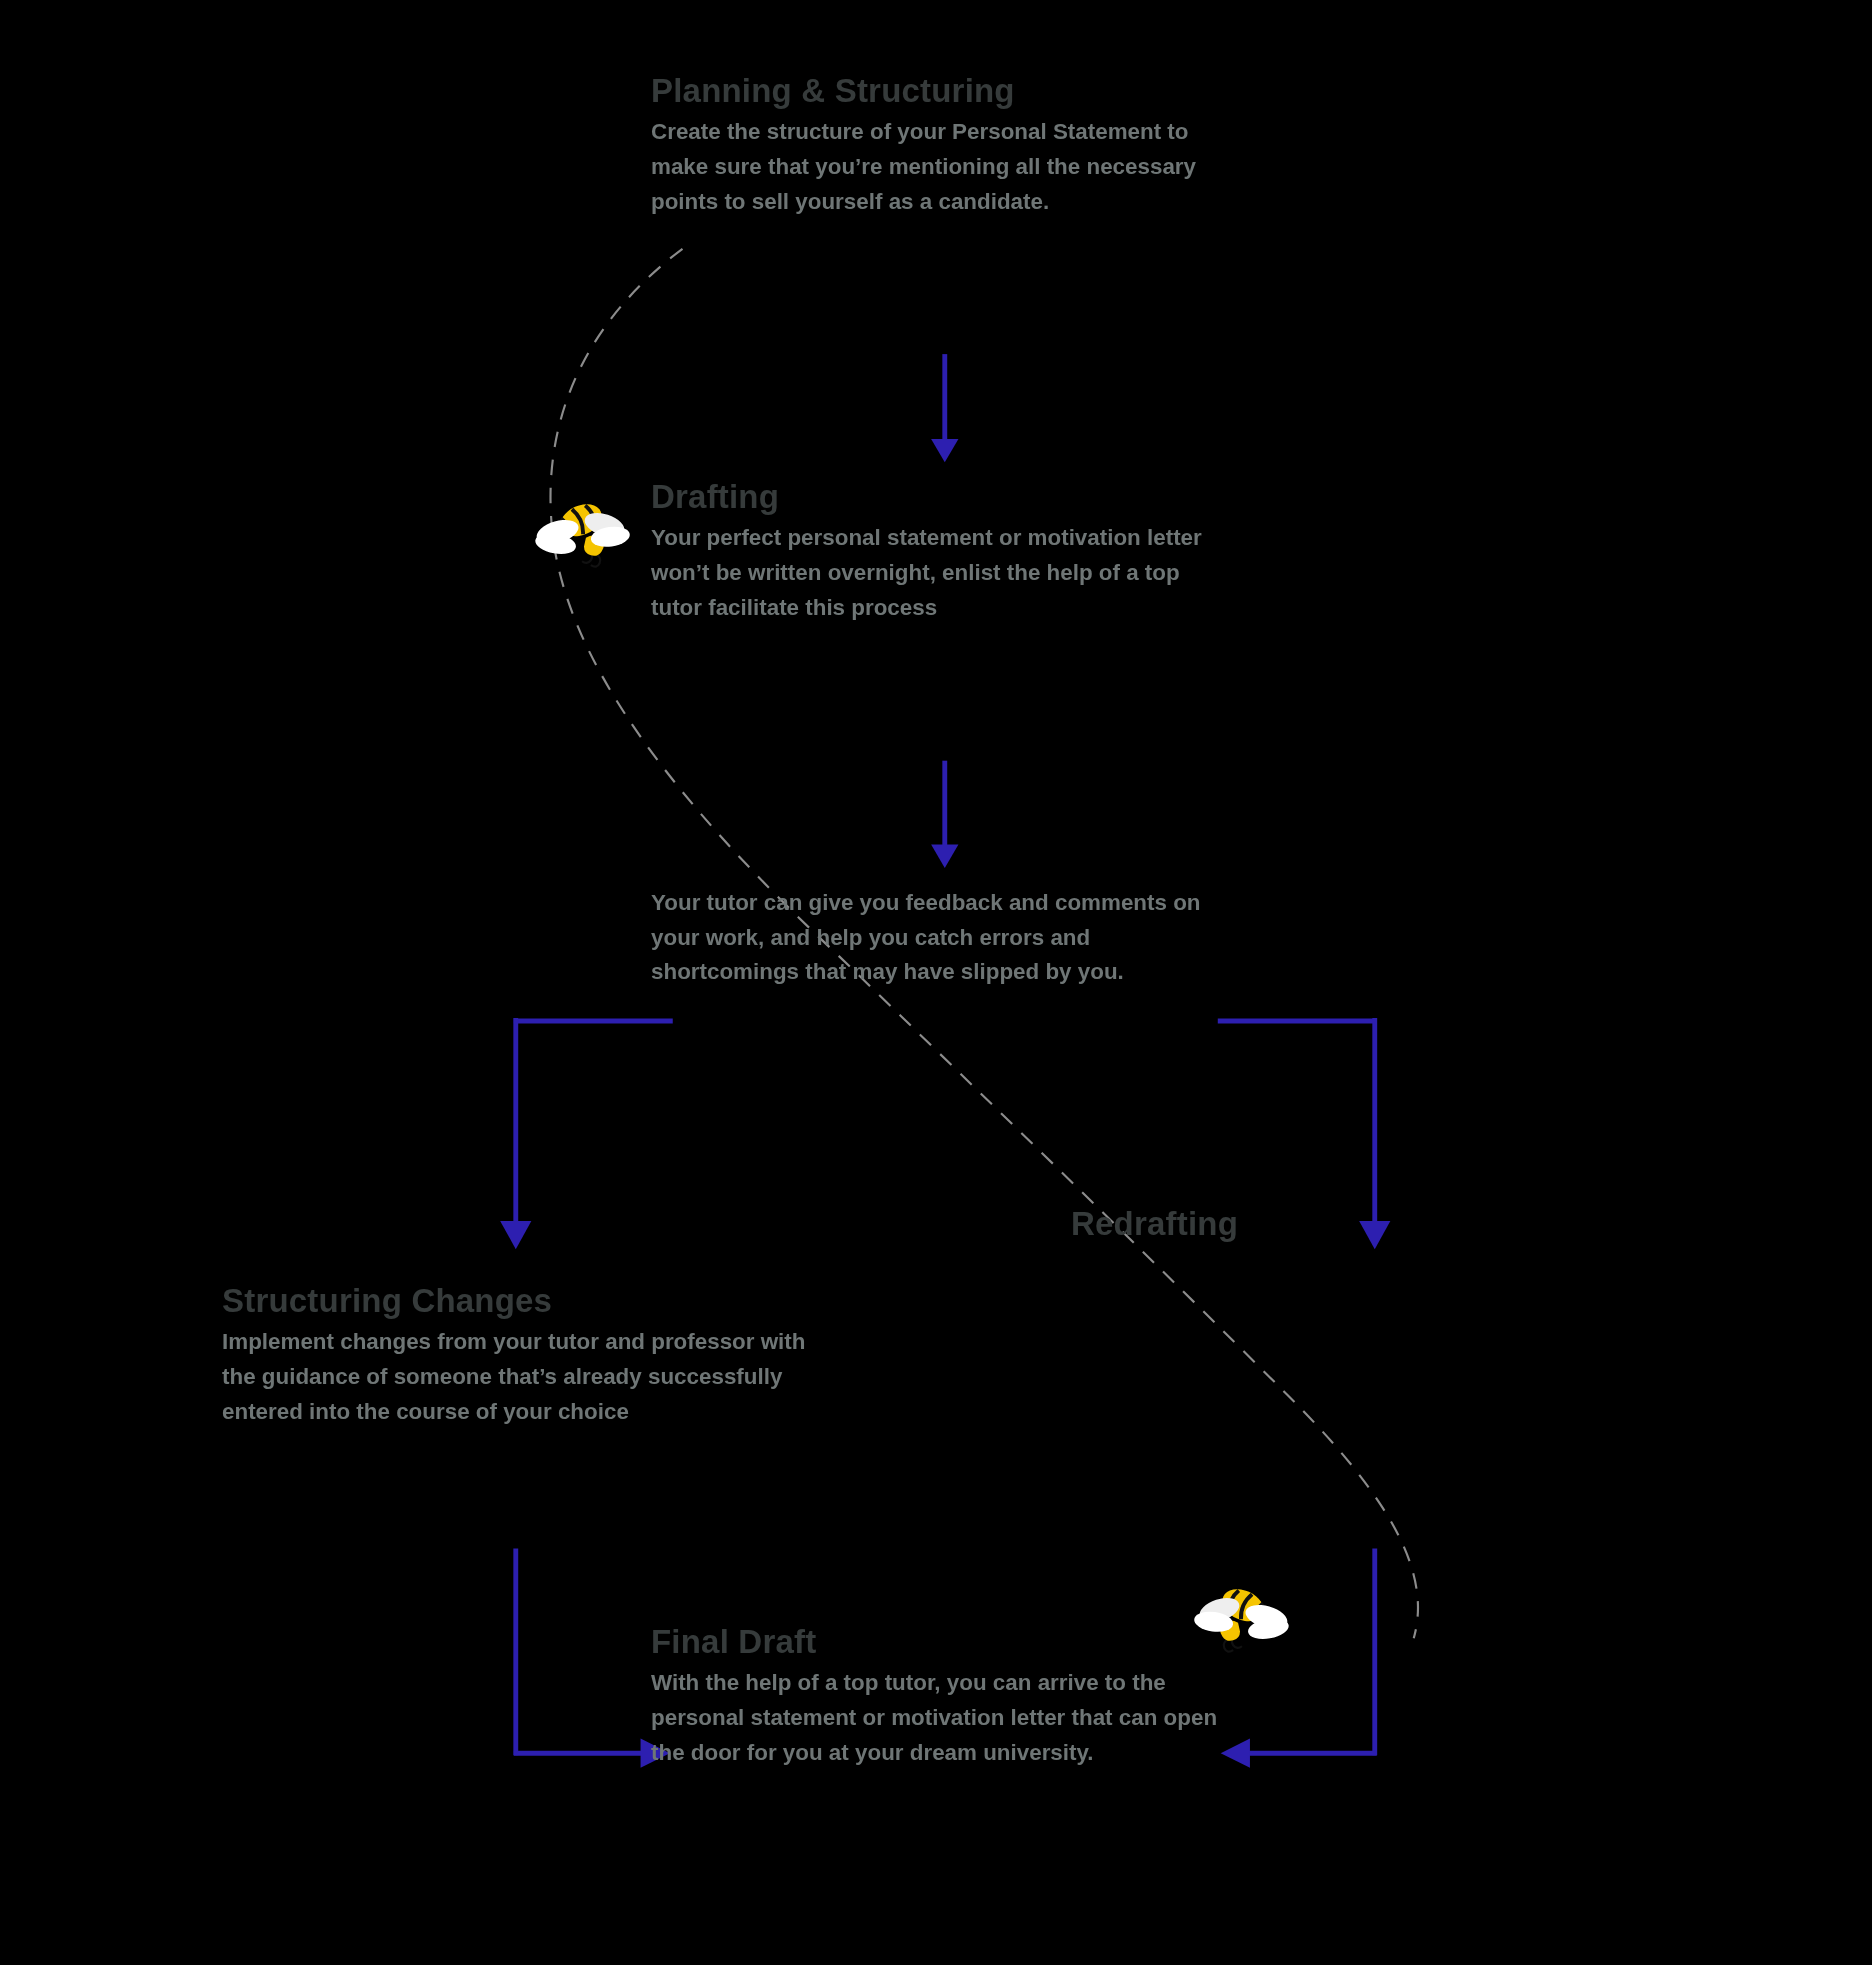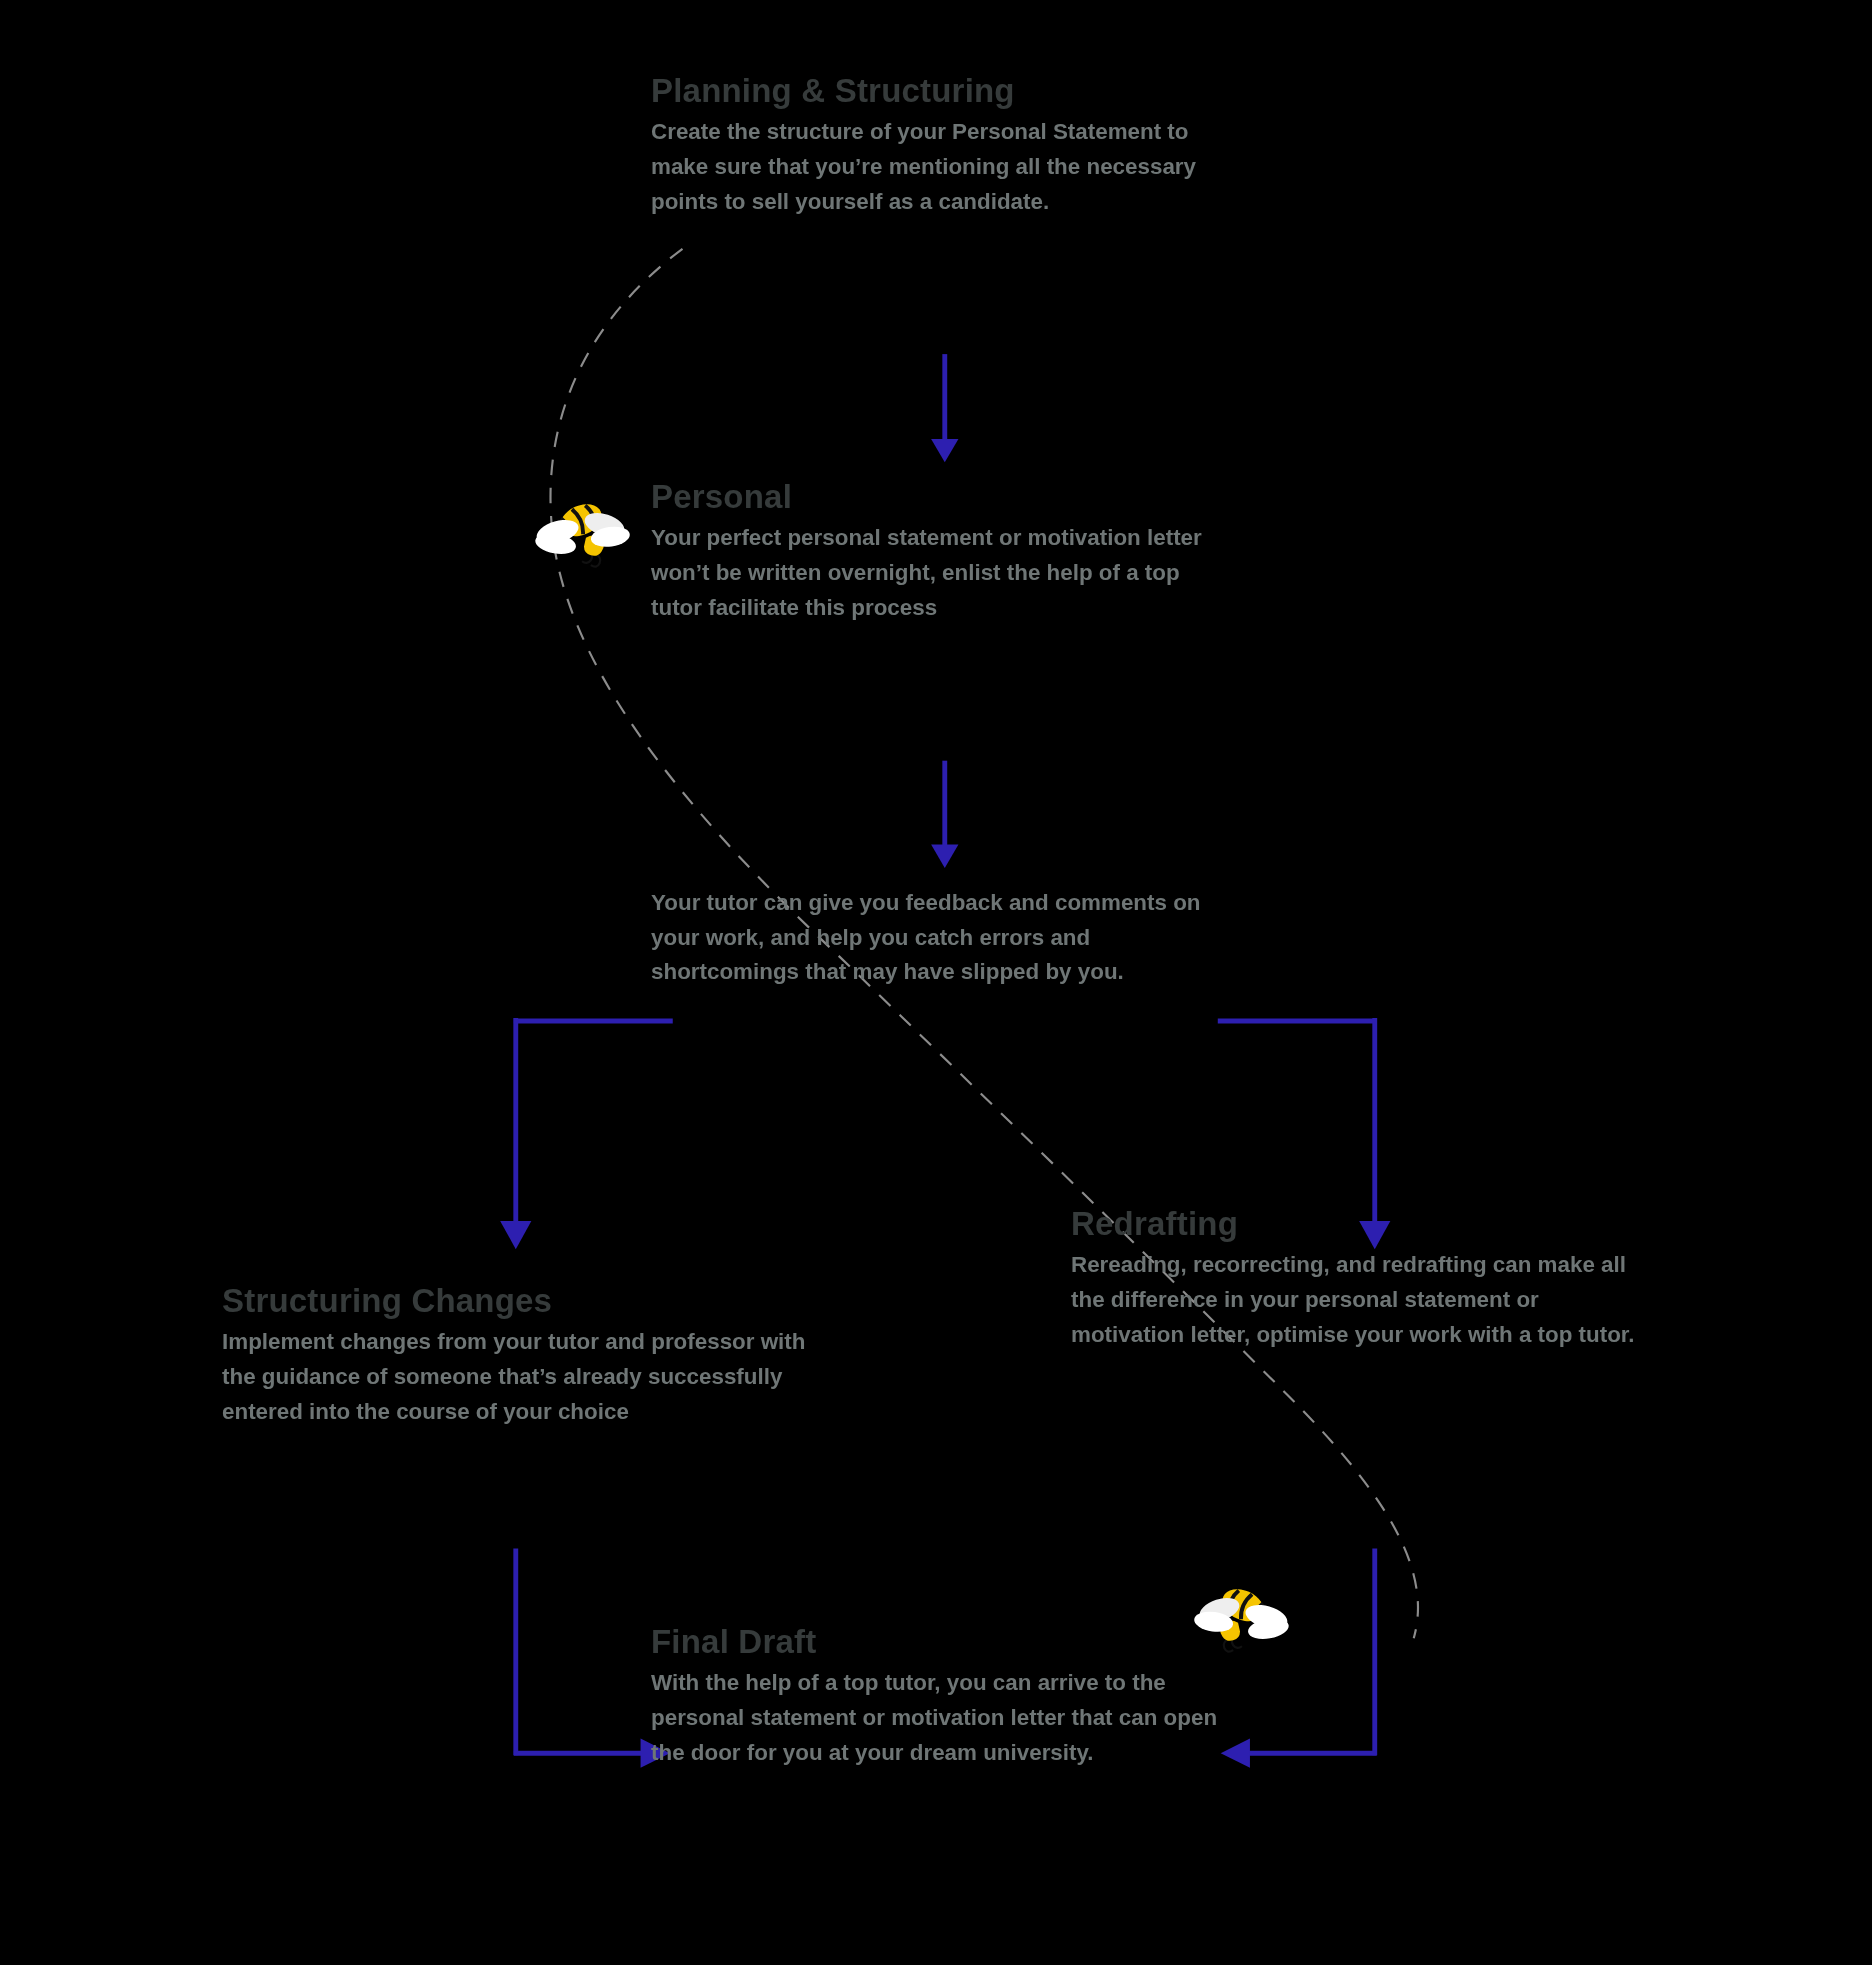--- a/index.html
+++ b/index.html
@@ -150,36 +150,35 @@
     <ellipse cx="72" cy="43" rx="21" ry="11" fill="#eeeeee" transform="rotate(18 72 43)"></ellipse>
     <ellipse cx="78" cy="55" rx="20" ry="10" fill="#ffffff" transform="rotate(-8 78 55)"></ellipse>
   </svg>
 
   <div class="node" id="node-planning">
     <div class="node-title">Planning &amp; Structuring</div>
     <div class="node-body">Create the structure of your Personal Statement to make sure that you’re mentioning all the necessary points to sell yourself as a candidate.</div>
   </div>
 
   <div class="node" id="node-drafting">
-    <div class="node-title">Personal</div>
+    <div class="node-title">Drafting</div>
     <div class="node-body">Your perfect personal statement or motivation letter won’t be written overnight, enlist the help of a top tutor facilitate this process</div>
   </div>
 
   <div class="node" id="node-correcting">
     <div class="node-body">Your tutor can give you feedback and comments on your work, and help you catch errors and shortcomings that may have slipped by you.</div>
   </div>
 
   <div class="node" id="node-implementing">
     <div class="node-title">Structuring Changes</div>
     <div class="node-body">Implement changes from your tutor and professor with the guidance of someone that’s already successfully entered into the course of your choice</div>
   </div>
 
   <div class="node" id="node-redrafting">
     <div class="node-title">Redrafting</div>
-    <div class="node-body">Rereading, recorrecting, and redrafting can make all the difference in your personal statement or motivation letter, optimise your work with a top tutor.</div>
   </div>
 
   <div class="node" id="node-final">
     <div class="node-title">Final Draft</div>
     <div class="node-body">With the help of a top tutor, you can arrive to the personal statement or motivation letter that can open the door for you at your dream university.</div>
   </div>
 
 </div>
 
 

